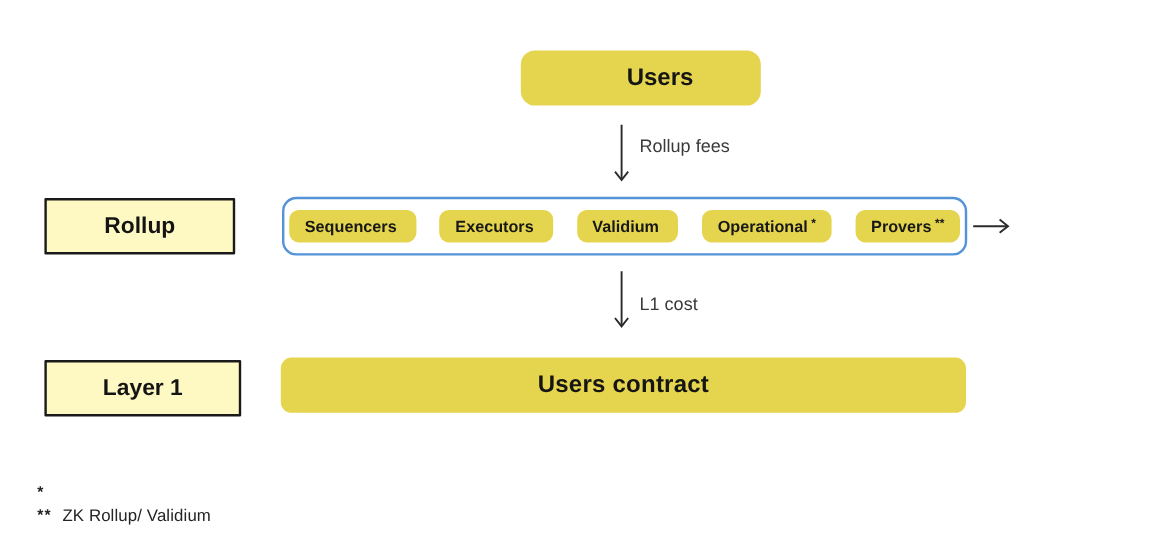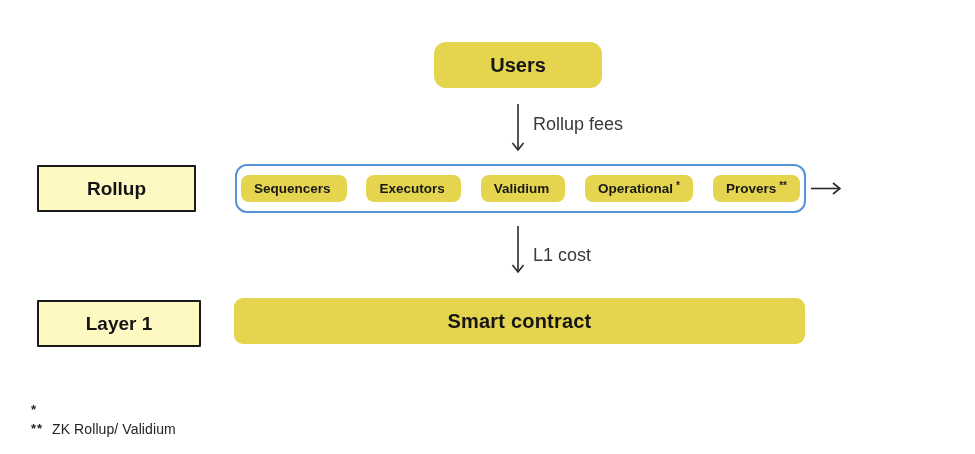--- a/index.html
+++ b/index.html
@@ -12,42 +12,42 @@
   .canvas{
     position:relative;width:975px;height:454px;background:#ffffff;
     font-family:"Liberation Sans", sans-serif;color:#111;overflow:hidden;
   }
   .abs{position:absolute;}
   .yellow-box{
     background:var(--yellow);
     display:flex;align-items:center;justify-content:center;
     font-weight:700;color:#151515;
   }
-  .box-users{left:434px;top:42px;width:168px;height:46px;border-radius:12px;font-size:20px;}
+  .box-users{left:434px;top:42px;width:168px;height:46px;border-radius:12px;font-size:20px;padding-left:32px;}
   .box-smart{left:234px;top:298px;width:571px;height:46px;border-radius:9px;font-size:20px;letter-spacing:.2px;}
   .label-box{
     background:#fef9c3;border:2px solid var(--ink);border-radius:1px;
     display:flex;align-items:center;justify-content:center;
     font-weight:700;font-size:19px;color:#141414;
   }
   .box-rollup{left:37px;top:165px;width:155px;height:43px;}
   .box-layer1{left:37px;top:300px;width:160px;height:43px;}
   .blue-container{
     left:235px;top:164px;width:571px;height:49px;
     border:2px solid var(--blue);border-radius:12px;background:#fff;
     display:flex;align-items:center;justify-content:space-between;
     box-sizing:border-box;padding:0 4px;
   }
   .pill{
     background:var(--yellow);border-radius:8px;
     padding:6px 13px;font-size:13.5px;font-weight:700;color:#181818;
     white-space:nowrap;
   }
   .pill .note{font-size:10px;position:relative;top:-4px;margin-left:3px;font-weight:700;}
-  .flow-label{font-size:18px;color:var(--text);white-space:nowrap;}
+  .flow-label{font-size:15px;color:var(--text);white-space:nowrap;}
   .lbl-rollup-fees{left:533px;top:114px;}
   .lbl-l1-cost{left:533px;top:245px;}
   .lbl-op-cost{left:849px;top:180px;}
   .arrow-svg{display:block;}
   .a-down1{left:510px;top:103px;}
   .a-down2{left:510px;top:225px;}
   .a-right{left:810px;top:181px;}
   .footnotes{left:31px;top:401px;font-size:14px;color:#242424;}
   .foot-row{display:flex;align-items:flex-start;line-height:19px;}
   .foot-marker{width:21px;font-weight:700;font-size:13px;position:relative;top:-1px;letter-spacing:1px;}
@@ -89,21 +89,21 @@
     <line x1="8" y1="1" x2="8" y2="46" stroke="#2b2b2b" stroke-width="1.6"></line>
     <polyline points="2.5,40 8,47 13.5,40" fill="none" stroke="#2b2b2b" stroke-width="1.6"></polyline>
   </svg>
   <div class="abs flow-label lbl-l1-cost">L1 cost</div>
 
   <div class="abs label-box box-layer1">
     <span>Layer 1</span>
   </div>
 
   <div class="abs yellow-box box-smart">
-    <span>Smart contract</span>
+    <span>Users contract</span>
   </div>
 
   <div class="abs footnotes">
     <div class="foot-row">
       <span class="foot-marker">*</span>
     </div>
     <div class="foot-row">
       <span class="foot-marker">**</span>
       <span class="foot-text">ZK Rollup/ Validium</span>
     </div>

